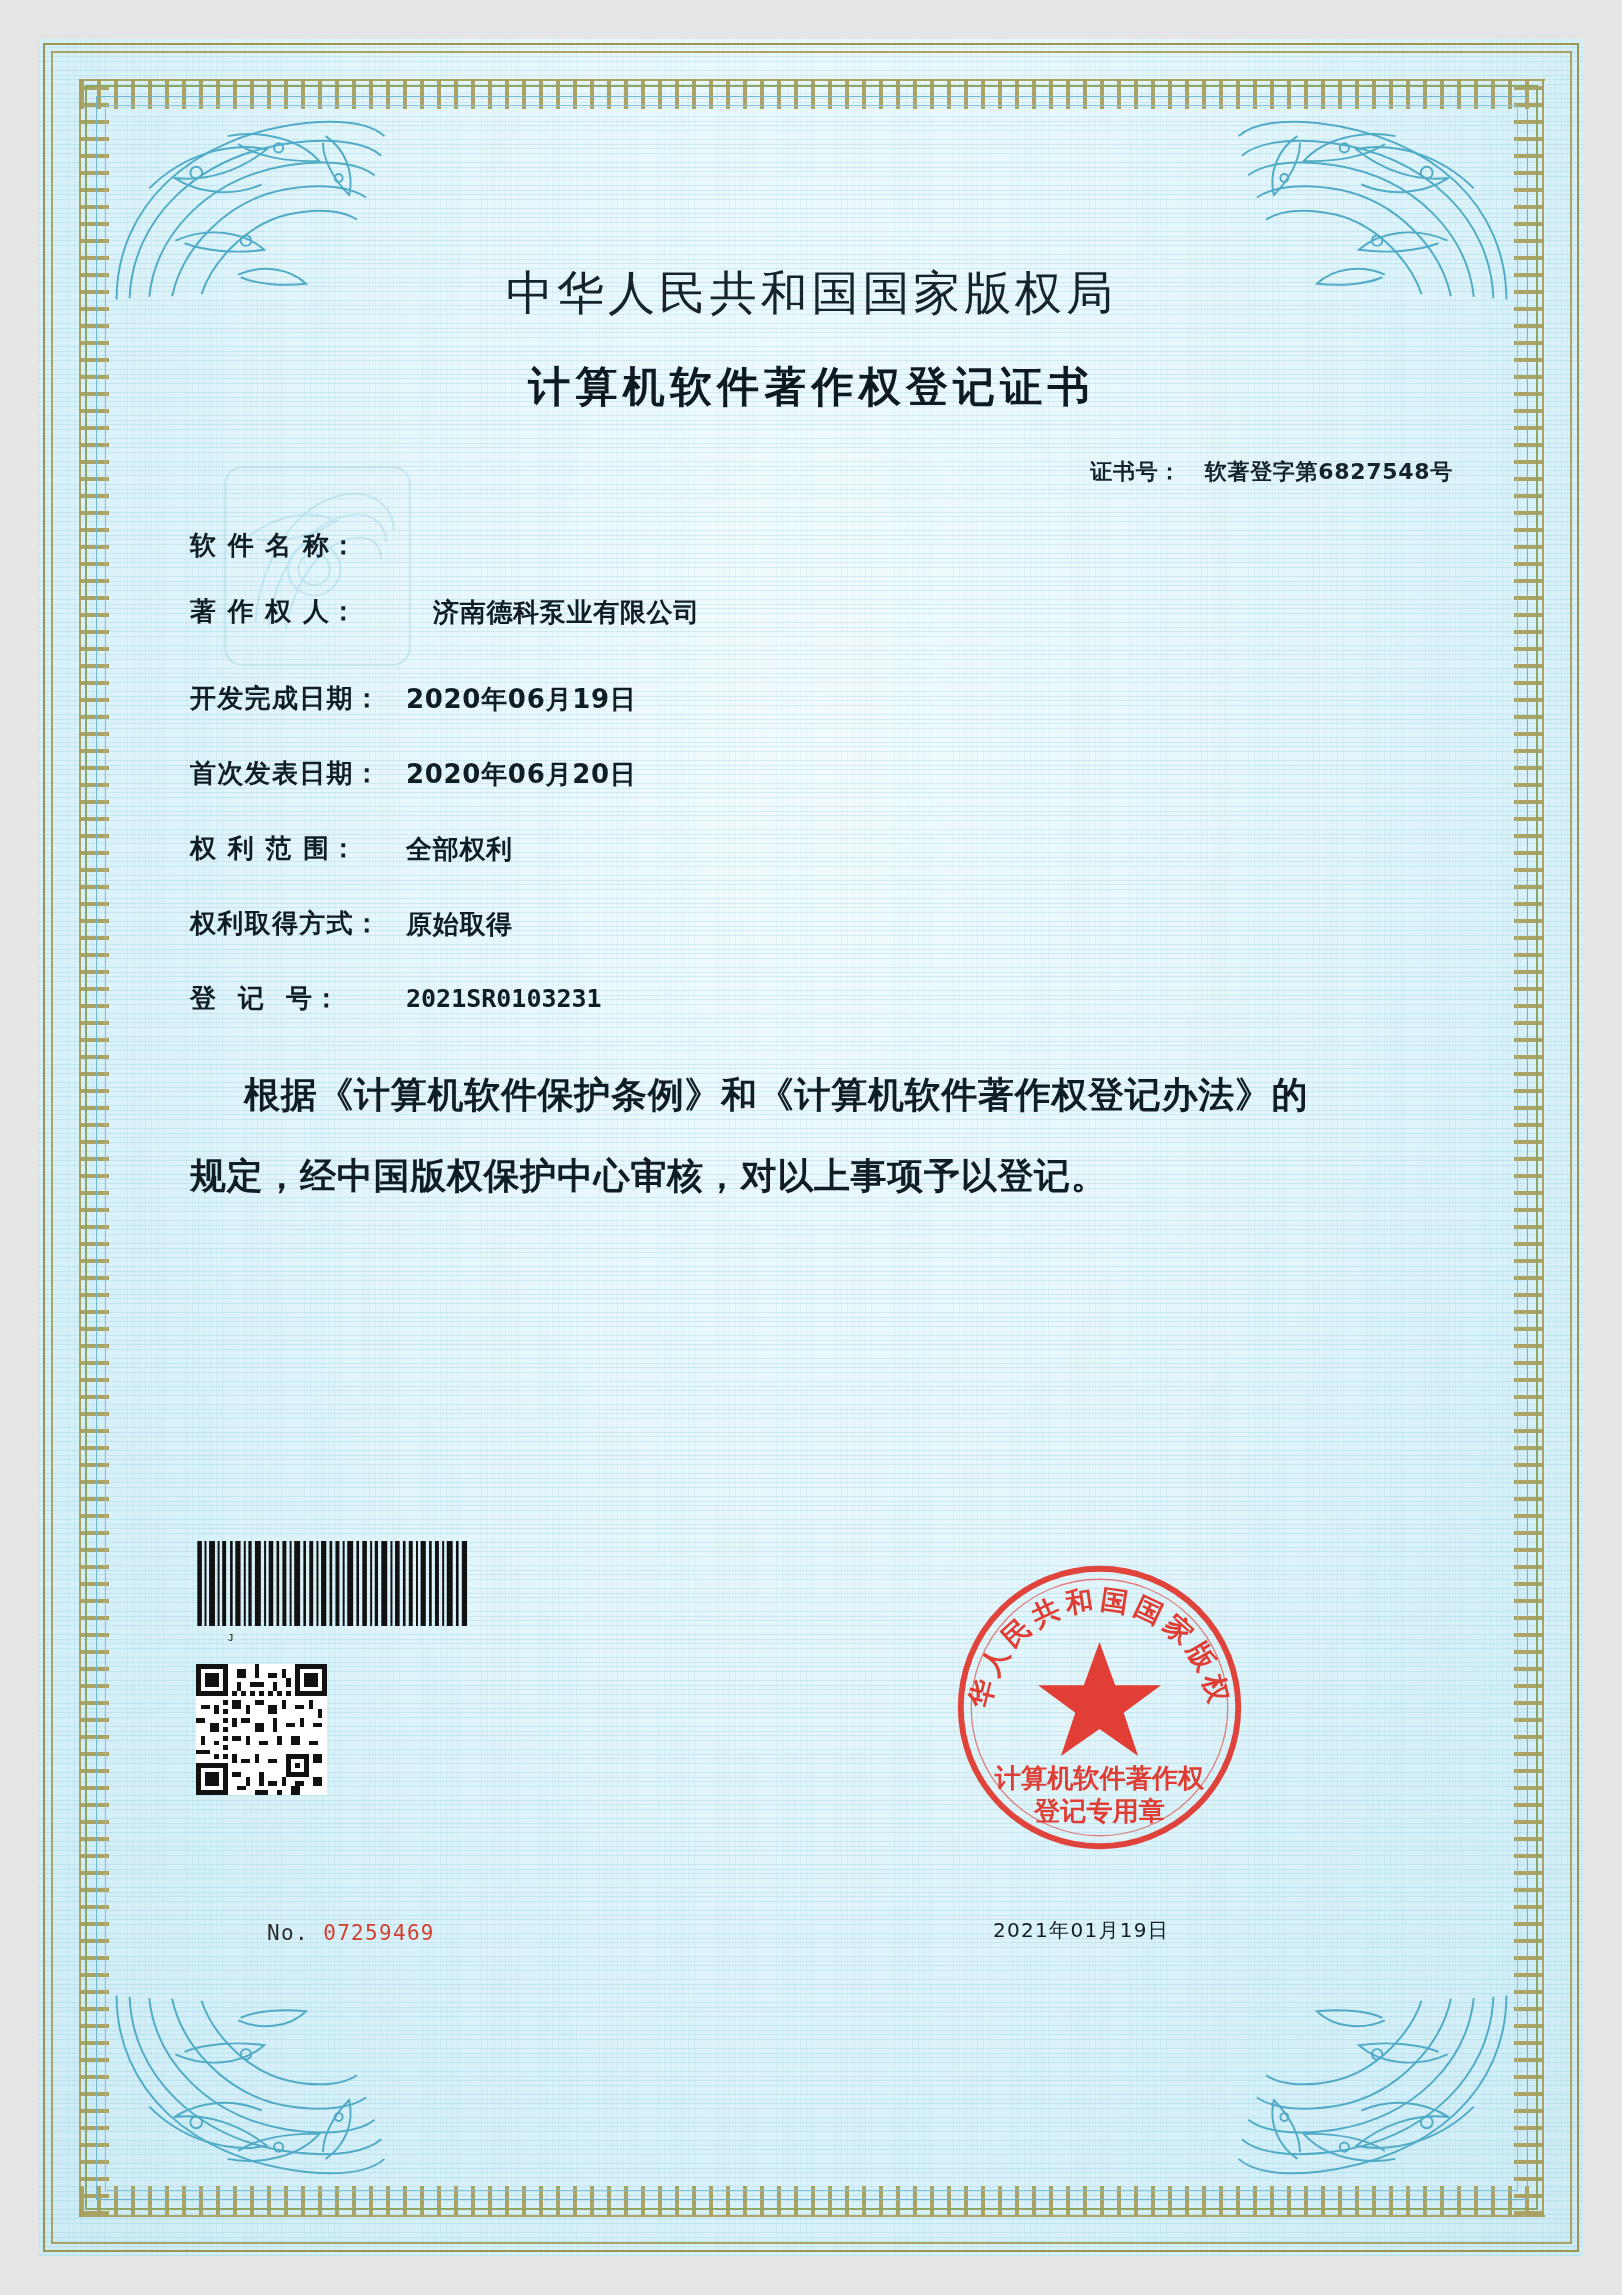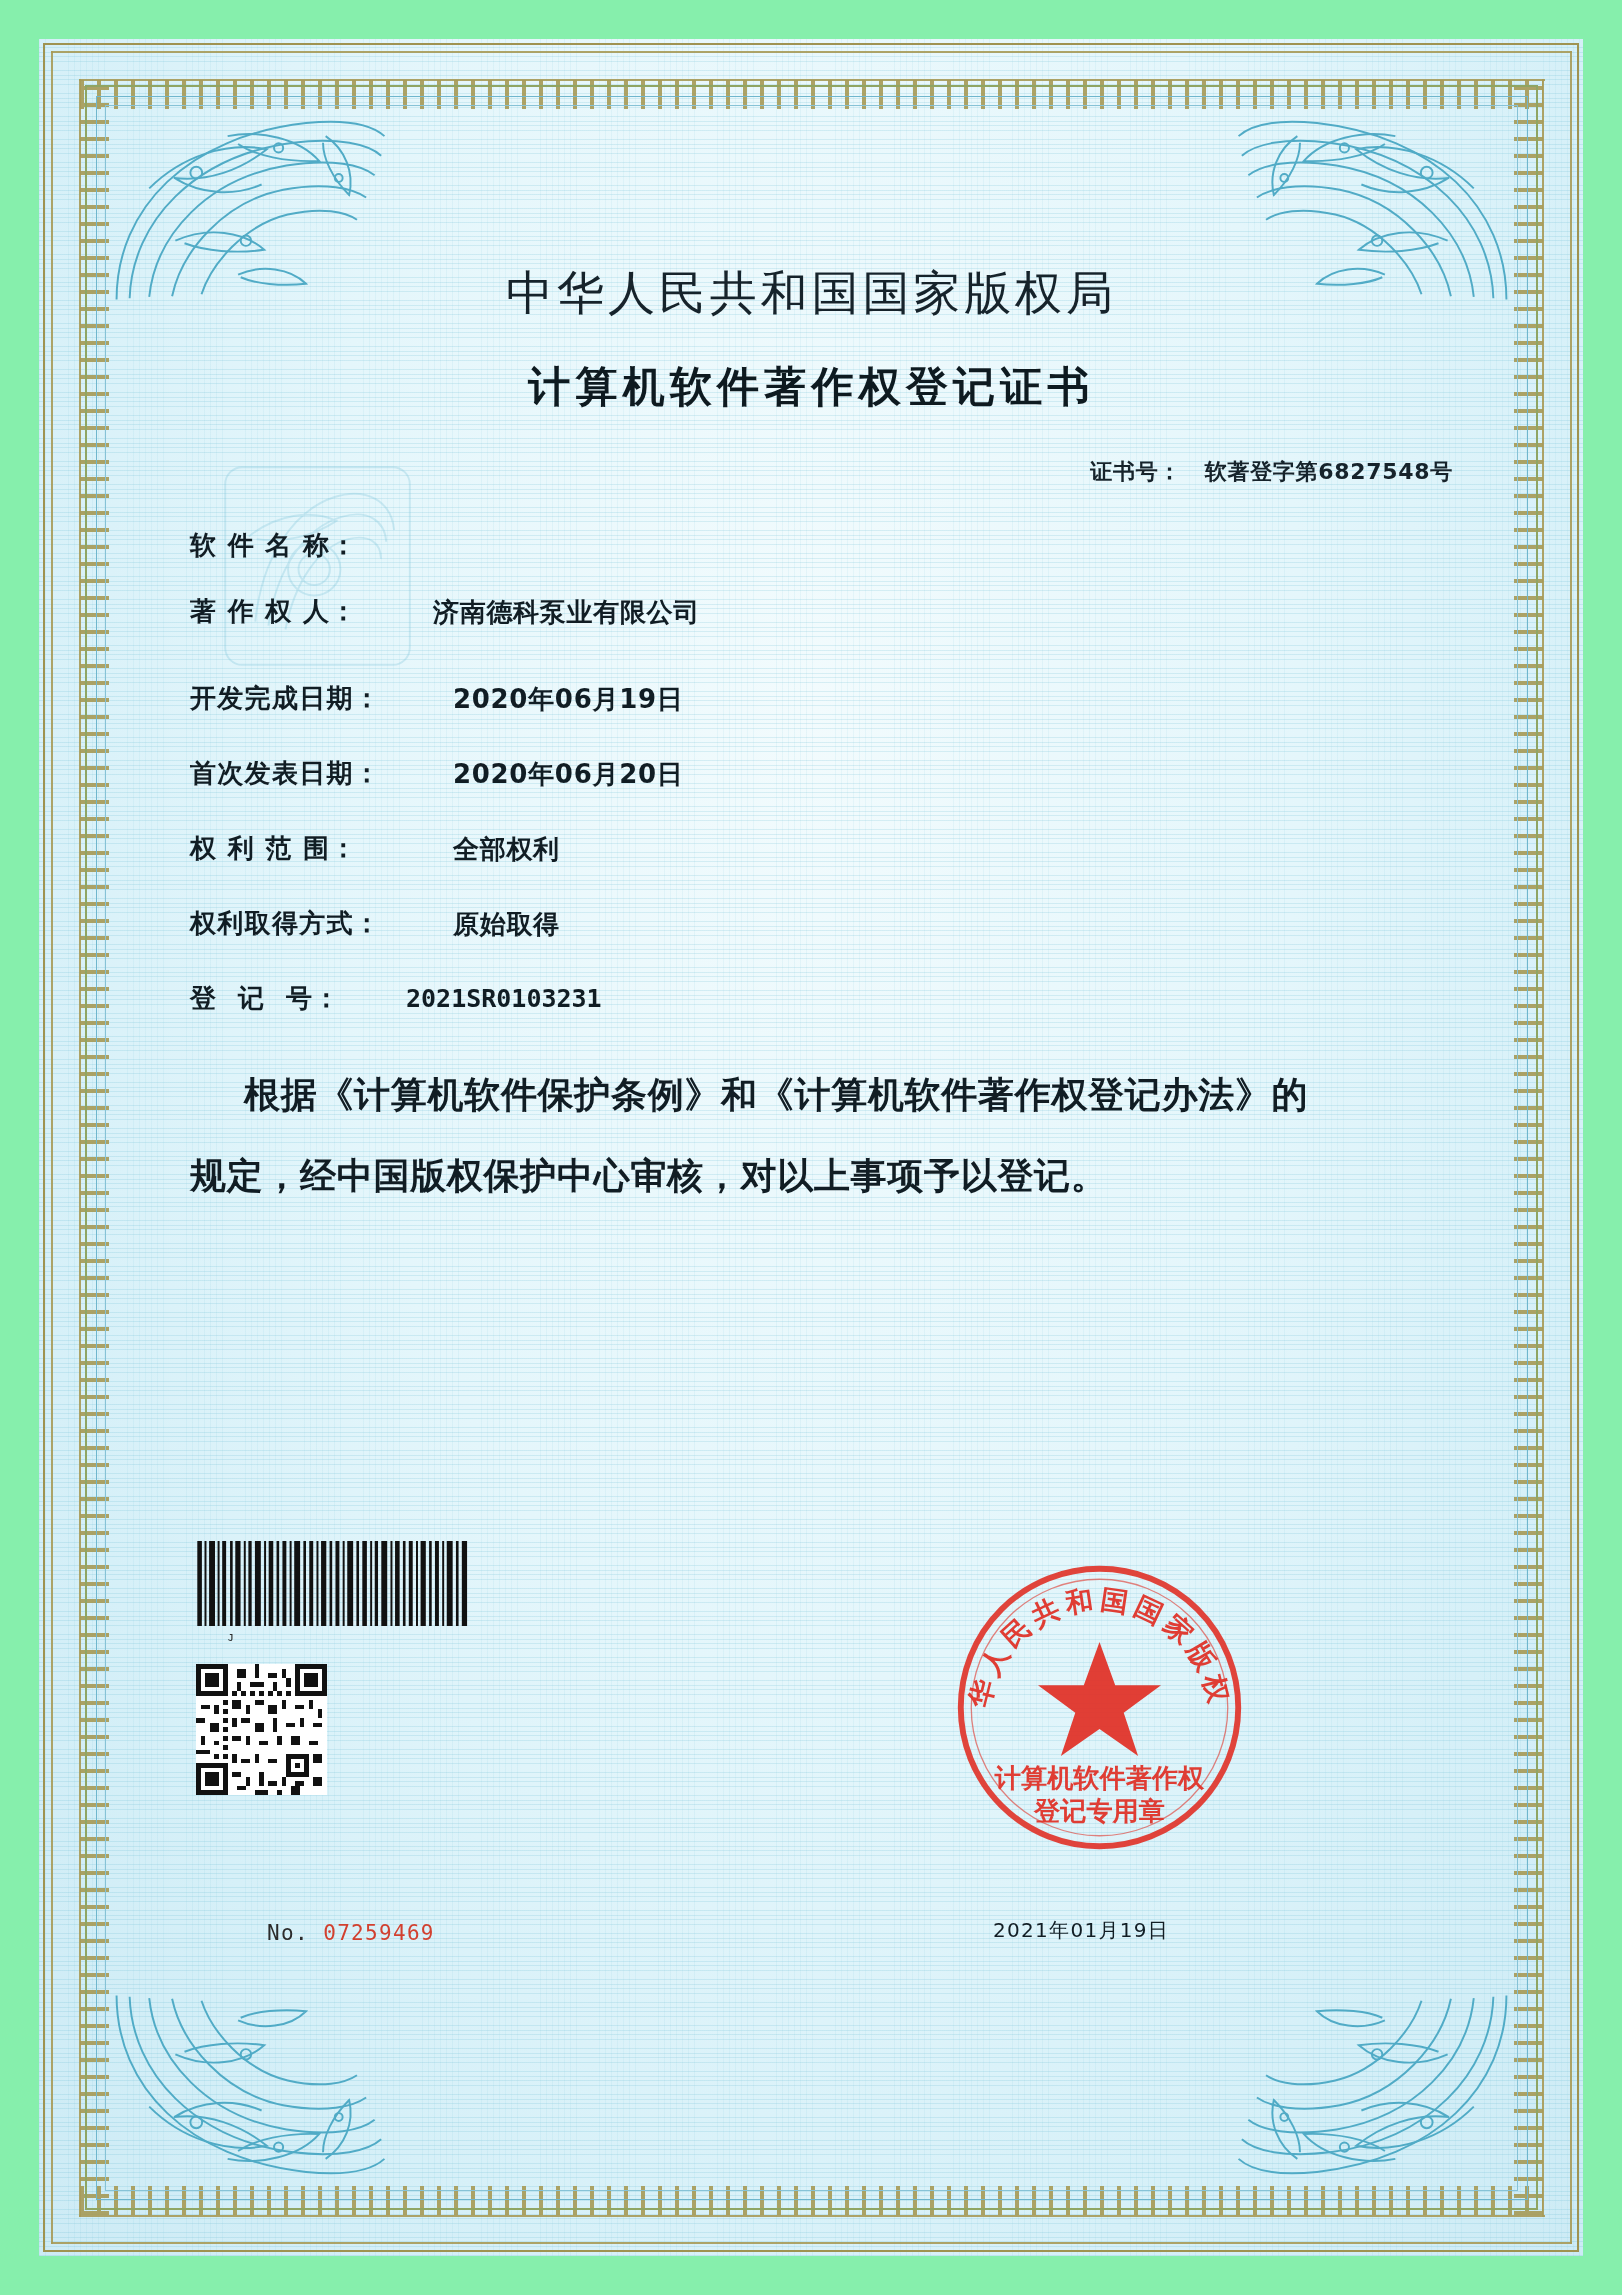--- a/index.html
+++ b/index.html
@@ -7,21 +7,21 @@
     padding: 0;
     background: #ffffff;
   }
   body {
     font-family: "DejaVu Sans", "Liberation Sans", sans-serif;
   }
   .page {
     position: relative;
     width: 1623px;
     height: 2295px;
-    background: #86efac;
+    background: #e5e5e5;
     overflow: hidden;
   }
 
   
   .bg-tint {
     position: absolute;
     left: 39px; top: 39px;
     width: 1544px; height: 2217px;
     background:
       radial-gradient(ellipse at 50% 30%, #f2fbfd 0%, #e4f6fb 45%, #d6f0f8 75%, #cdebf5 100%);
@@ -190,21 +190,21 @@
     letter-spacing: 0px;
     display: block;
     margin-top: 3.9px;
   }
   .field-value.mono {
     font-family: "DejaVu Sans Mono", "Liberation Mono", monospace;
     font-size: 25px;
     letter-spacing: 0px;
   }
   .gap-after { margin-bottom: 50px; gap: 27px; }
-  .gap-mid { margin-bottom: 38px; gap: 47px; }
+  .gap-mid { margin-bottom: 38px; }
 
   .statement {
     margin-top: 44px;
     padding: 0 48px 0 59px;
     font-size: 36px;
     font-weight: bold;
     color: #111d24;
     line-height: 1.95;
     letter-spacing: 0.7px;
   }

